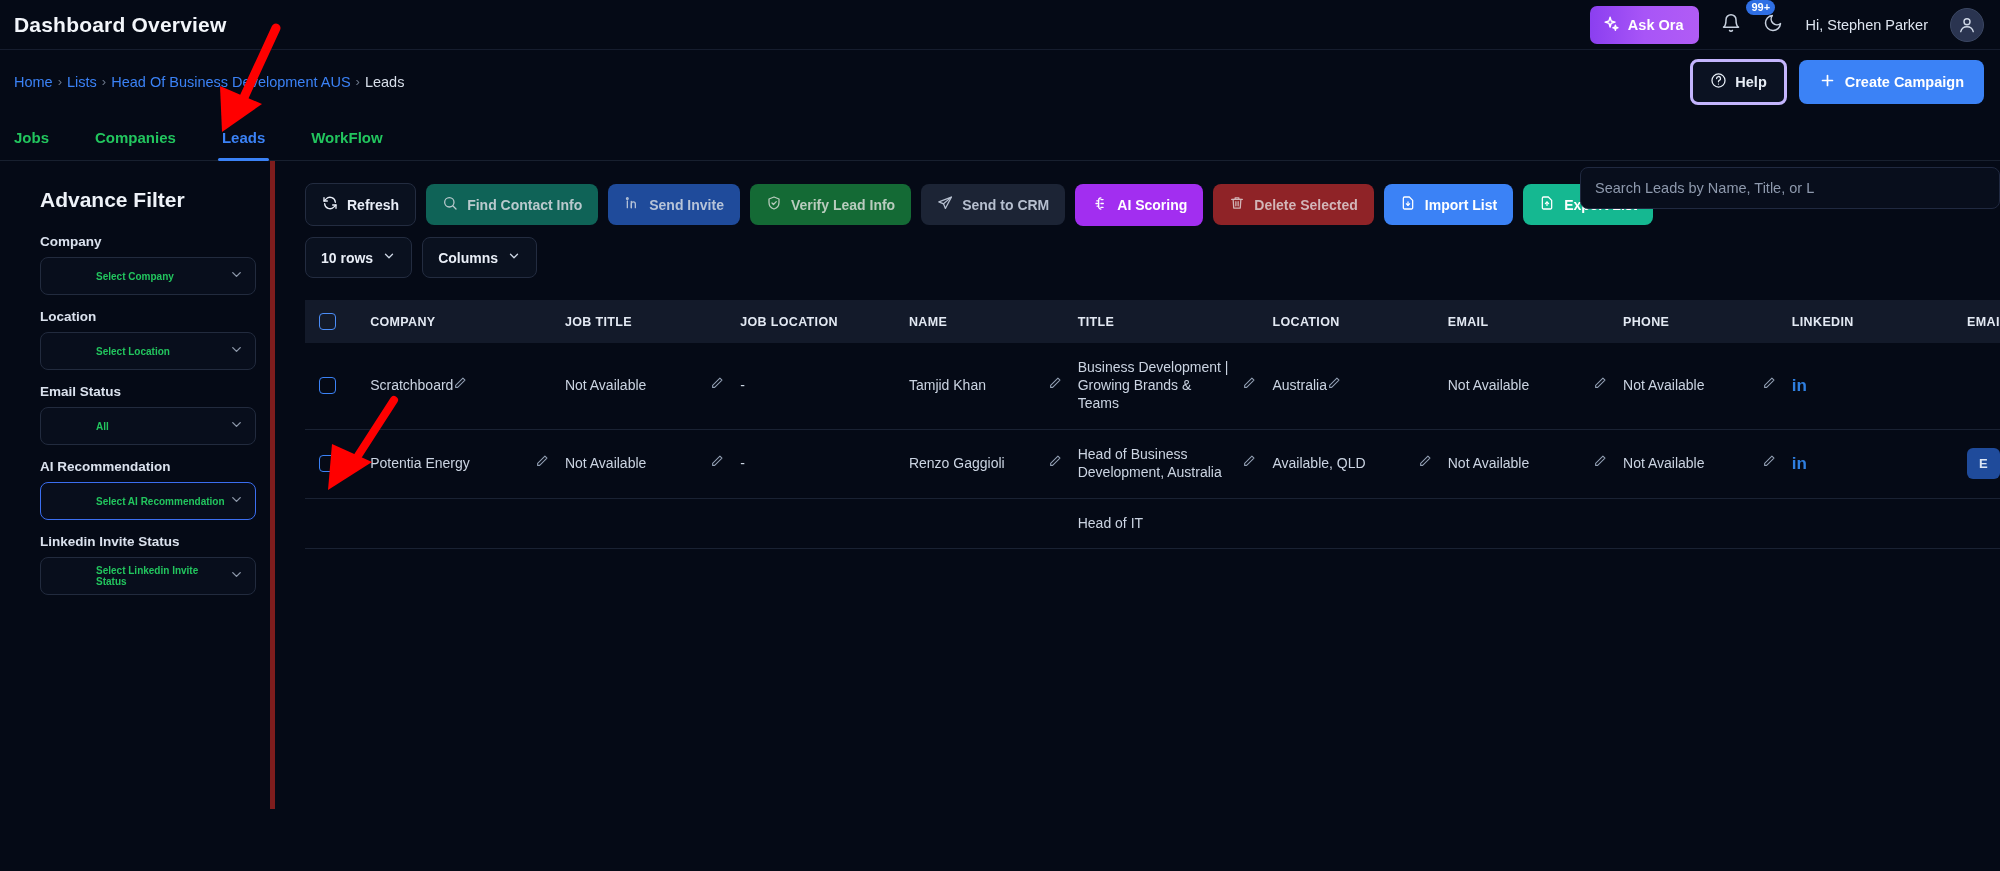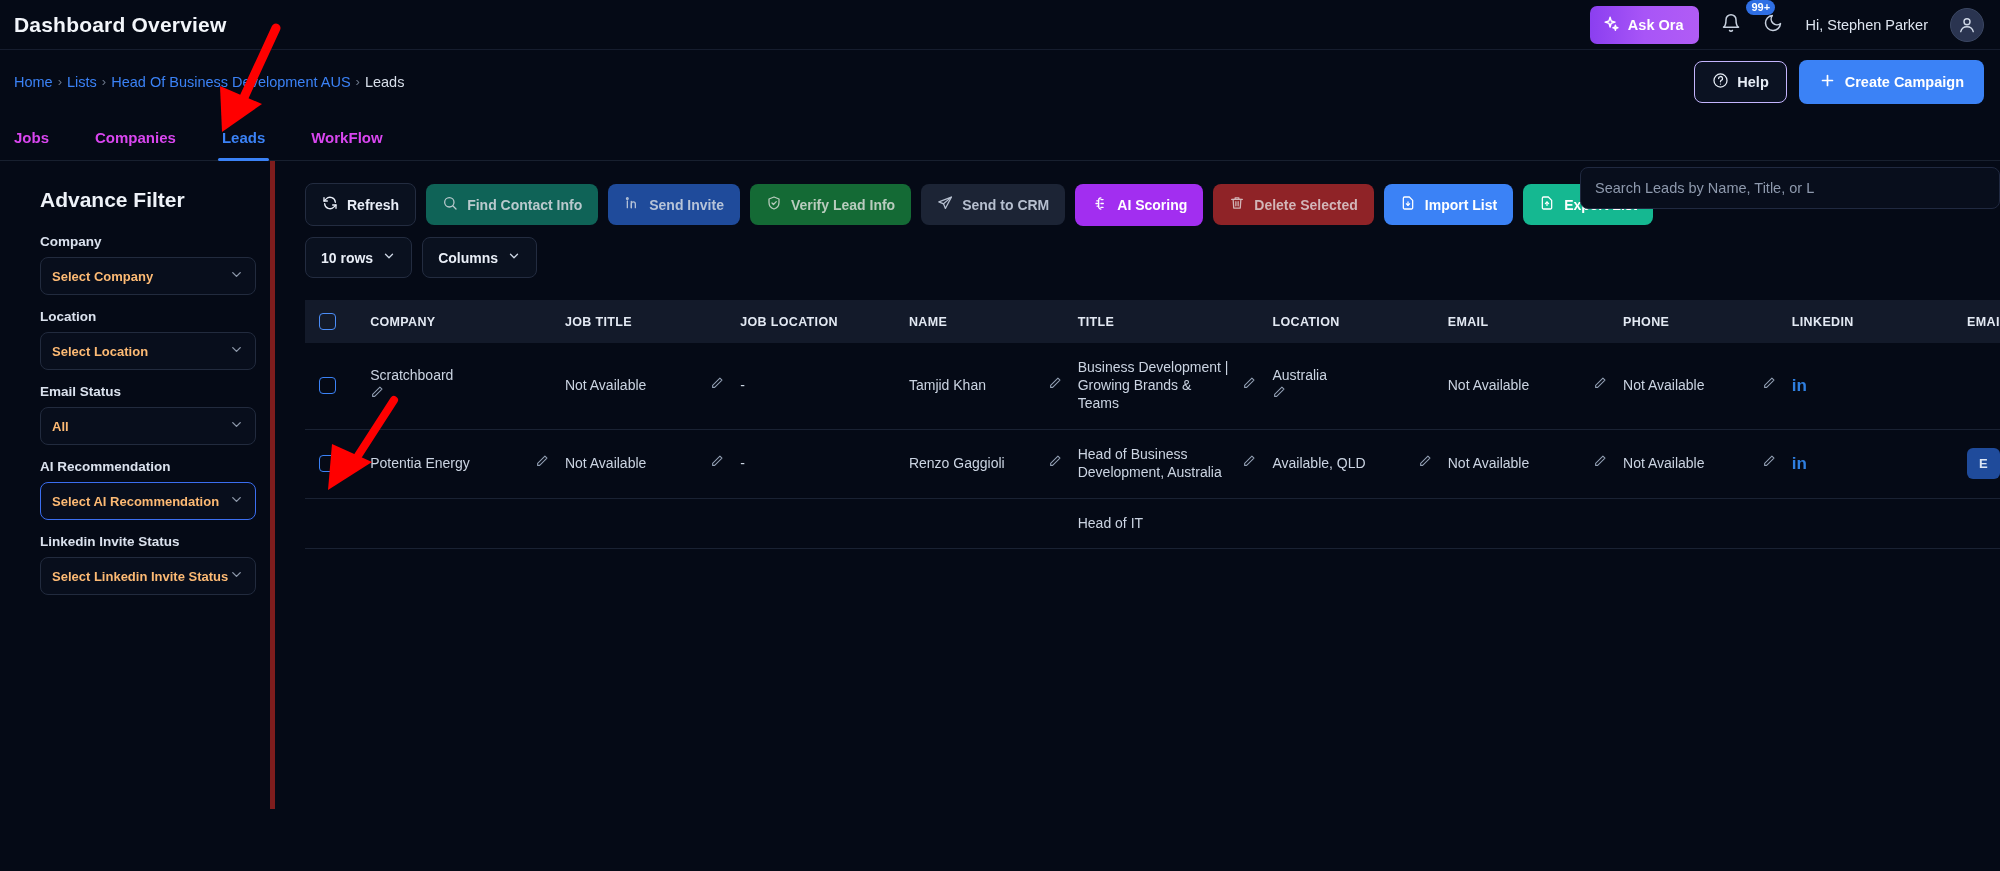--- a/index.html
+++ b/index.html
@@ -51,40 +51,40 @@
     height: 63px; display: flex; align-items: center;
     padding: 0 16px 0 14px;
   }
   .crumbs { display: flex; align-items: center; gap: 5px; font-size: 14.5px; }
   .crumb-link { color: #3b82f6; cursor: pointer; white-space: nowrap; }
   .crumb-sep { color: #6a7siemens; color: #6b7689; font-size: 13px; }
   .crumb-current { color: #d7dee9; white-space: nowrap; }
   .crumb-actions { margin-left: auto; display: flex; align-items: center; gap: 12px; }
   .help-btn {
     display: flex; align-items: center; gap: 8px;
-    background: #0b1222; border: 1px solid #c4b5fd; color: #e6ecf5;
+    background: #0b1222; border: 3px solid #c4b5fd; color: #e6ecf5;
     font-size: 14.5px; font-weight: 700;
     border-radius: 8px; padding: 10px 17px; cursor: pointer;
   }
   .create-btn {
     display: flex; align-items: center; gap: 9px;
     background: #3b82f6; border: none; color: #fff;
     font-size: 14.5px; font-weight: 700;
     border-radius: 8px; padding: 12px 20px; cursor: pointer;
     white-space: nowrap;
   }
 
   
   .tabs {
     display: flex; align-items: flex-end; gap: 0;
     padding: 0 14px; height: 48px;
     border-bottom: 1px solid #18202f;
   }
   .tab {
-    font-size: 15px; font-weight: 700; color: #d946ef;
+    font-size: 15px; font-weight: 700; color: #22c55e;
     padding: 0 18px 14px 0; margin-right: 28px;
     cursor: pointer; position: relative; white-space: nowrap;
   }
   .tab:first-child { padding-left: 0; }
   .tab.active { color: #3b82f6; }
   .tab.active::after {
     content: ""; position: absolute; left: -4px; right: 14px; bottom: -1px;
     height: 3px; background: #3b82f6; border-radius: 2px;
   }
 
@@ -105,21 +105,21 @@
     font-size: 13.5px; font-weight: 700; color: #dbe2ee;
     margin-bottom: 8px;
   }
   .select {
     height: 38px; border-radius: 8px;
     background: #080e1c; border: 1px solid #222b3e;
     display: flex; align-items: center;
     padding: 0 11px; cursor: pointer;
   }
   .select.focused { border-color: #3b6ef0; }
-  .select-text { font-size: 13px; color: #fdba74; font-weight: 600; }
+  .select-text { font-size: 10px; color: #22c55e; font-weight: 600; margin-left: 44px; }
   .select .chev { margin-left: auto; color: #8c97a9; }
 
   
   .main { flex: 1; min-width: 0; padding: 22px 0 0 30px; position: relative; }
   .toolbar-top { display: flex; align-items: flex-start; gap: 16px; }
   .list-head { width: 140px; flex: 0 0 140px; padding-top: 2px; }
   .list-title { font-size: 21px; font-weight: 700; color: #eef2f8; white-space: nowrap; }
   .select-all { display: flex; align-items: center; gap: 10px; margin-top: 18px; }
   .select-all-label { font-size: 14px; font-weight: 700; color: #dfe6f1; }
 
@@ -175,21 +175,21 @@
     white-space: nowrap;
   }
   thead th:first-child { padding-left: 14px; }
   tbody td {
     padding: 16px 8px; vertical-align: middle;
     font-size: 14px; color: #cbd4e2;
     border-bottom: 1px solid #1a2233;
     line-height: 1.28;
   }
   tbody td:first-child { padding-left: 14px; }
-  .cell-flex { display: flex; align-items: flex-start; gap: 0; flex-direction: column; }
+  .cell-flex { display: flex; align-items: center; gap: 0; }
   .cell-between { display: flex; align-items: center; justify-content: space-between; gap: 8px; }
   .pencil { color: #93a0b4; flex: 0 0 auto; cursor: pointer; }
   .li-icon { color: #2f7fe0; font-weight: 800; font-size: 17px; cursor: pointer; }
   .emailbtn {
     background: #1f4b9b; color: #dce6f5; border: none;
     font-size: 13px; font-weight: 700; border-radius: 6px;
     padding: 8px 12px; cursor: pointer; white-space: nowrap;
   }
   .col-cb { width: 44px; }
   .col-company { width: 150px; }

